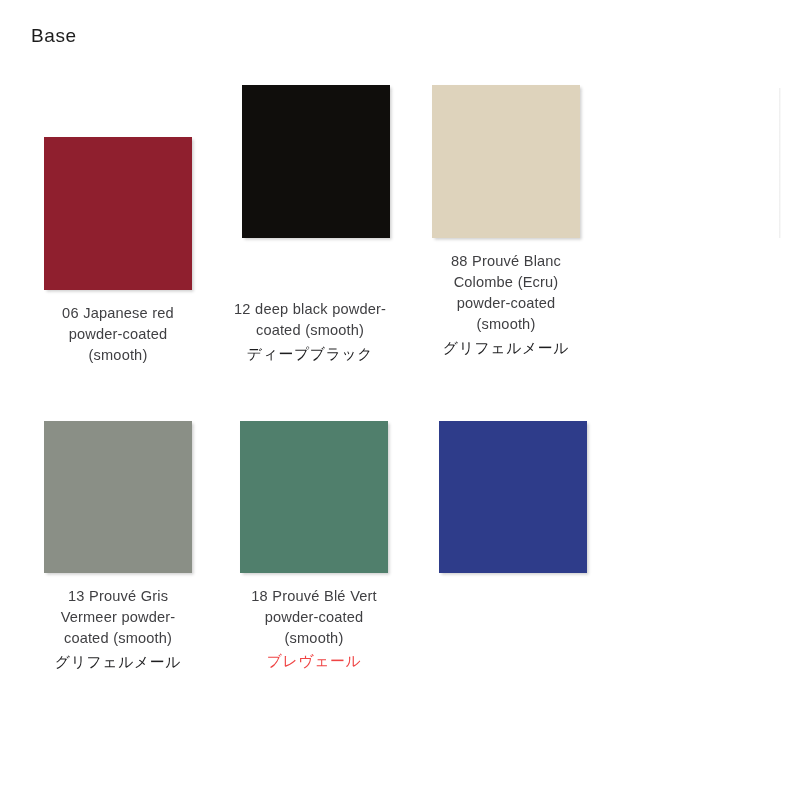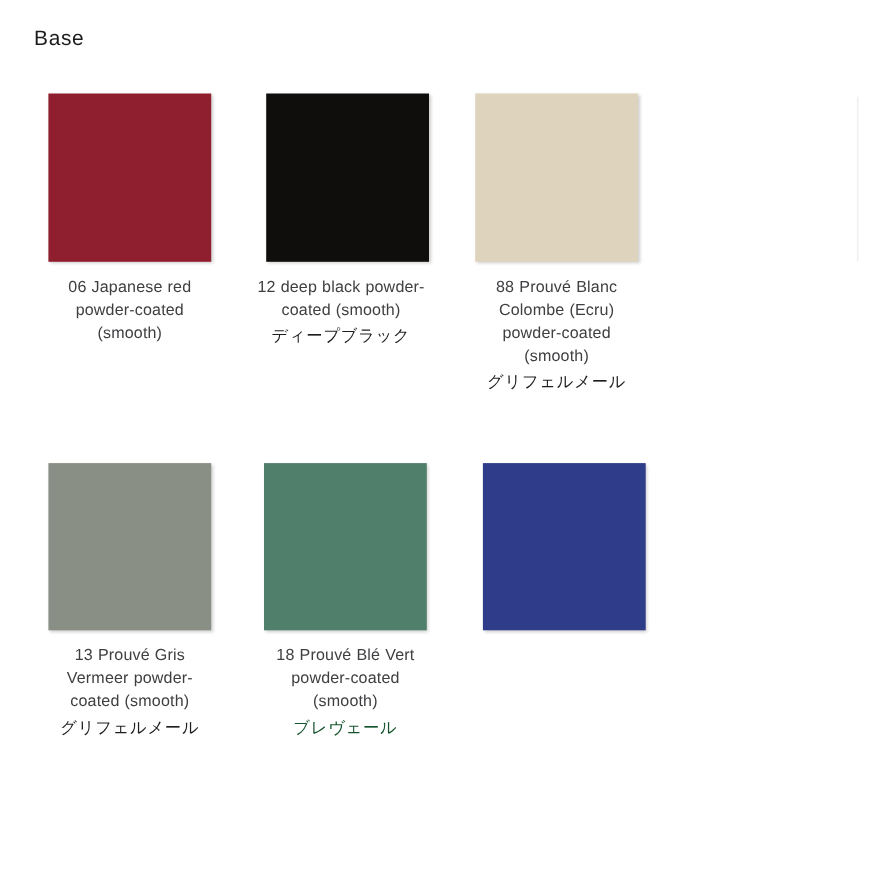--- a/index.html
+++ b/index.html
@@ -49,22 +49,22 @@
   .row-2 { top: 421px; }
 
   .cell {
     position: relative;
     display: flex;
     flex-direction: column;
     align-items: center;
   }
 
   
-  .cell.c1 { width: 198px; padding-left: 38px; }
-  .cell.c2 { width: 192px; padding-left: 44px; }
+  .cell.c1 { width: 198px; padding-left: 38px; justify-content: flex-end; }
+  .cell.c2 { width: 192px; padding-left: 44px; gap: 48px; }
   .cell.c3 { width: 190px; padding-left: 42px; }
   .cell.c4 { width: 220px; padding-left: 30px; }
 
   .swatch {
     width: 148px;
     height: 153px;
     display: block;
     box-shadow: 1.5px 1.5px 3px rgba(0,0,0,0.20);
     flex: none;
   }
@@ -149,21 +149,21 @@
         <div class="label-en" style="color: rgb(63, 63, 66);">13 Prouvé Gris Vermeer powder-coated (smooth)</div>
         <div class="label-jp" style="color: rgb(29, 29, 31);">グリフェルメール</div>
       </div>
     </div>
 
 
     <div class="cell c3">
       <div class="swatch tall" style="background-color: rgb(80, 127, 108);"></div>
       <div class="labels">
         <div class="label-en" style="color: rgb(63, 63, 66);">18 Prouvé Blé Vert powder-coated (smooth)</div>
-        <div class="label-jp" style="color: #14532d;">ブレヴェール</div>
+        <div class="label-jp" style="color: #ef4444; font-family: Liberation Mono, monospace;">ブレヴェール</div>
       </div>
     </div>
 
     <div class="cell c4">
       <div class="swatch tall" style="background-color: rgb(46, 60, 138);"></div>
     </div>
 
   </div>
 
 </div>

